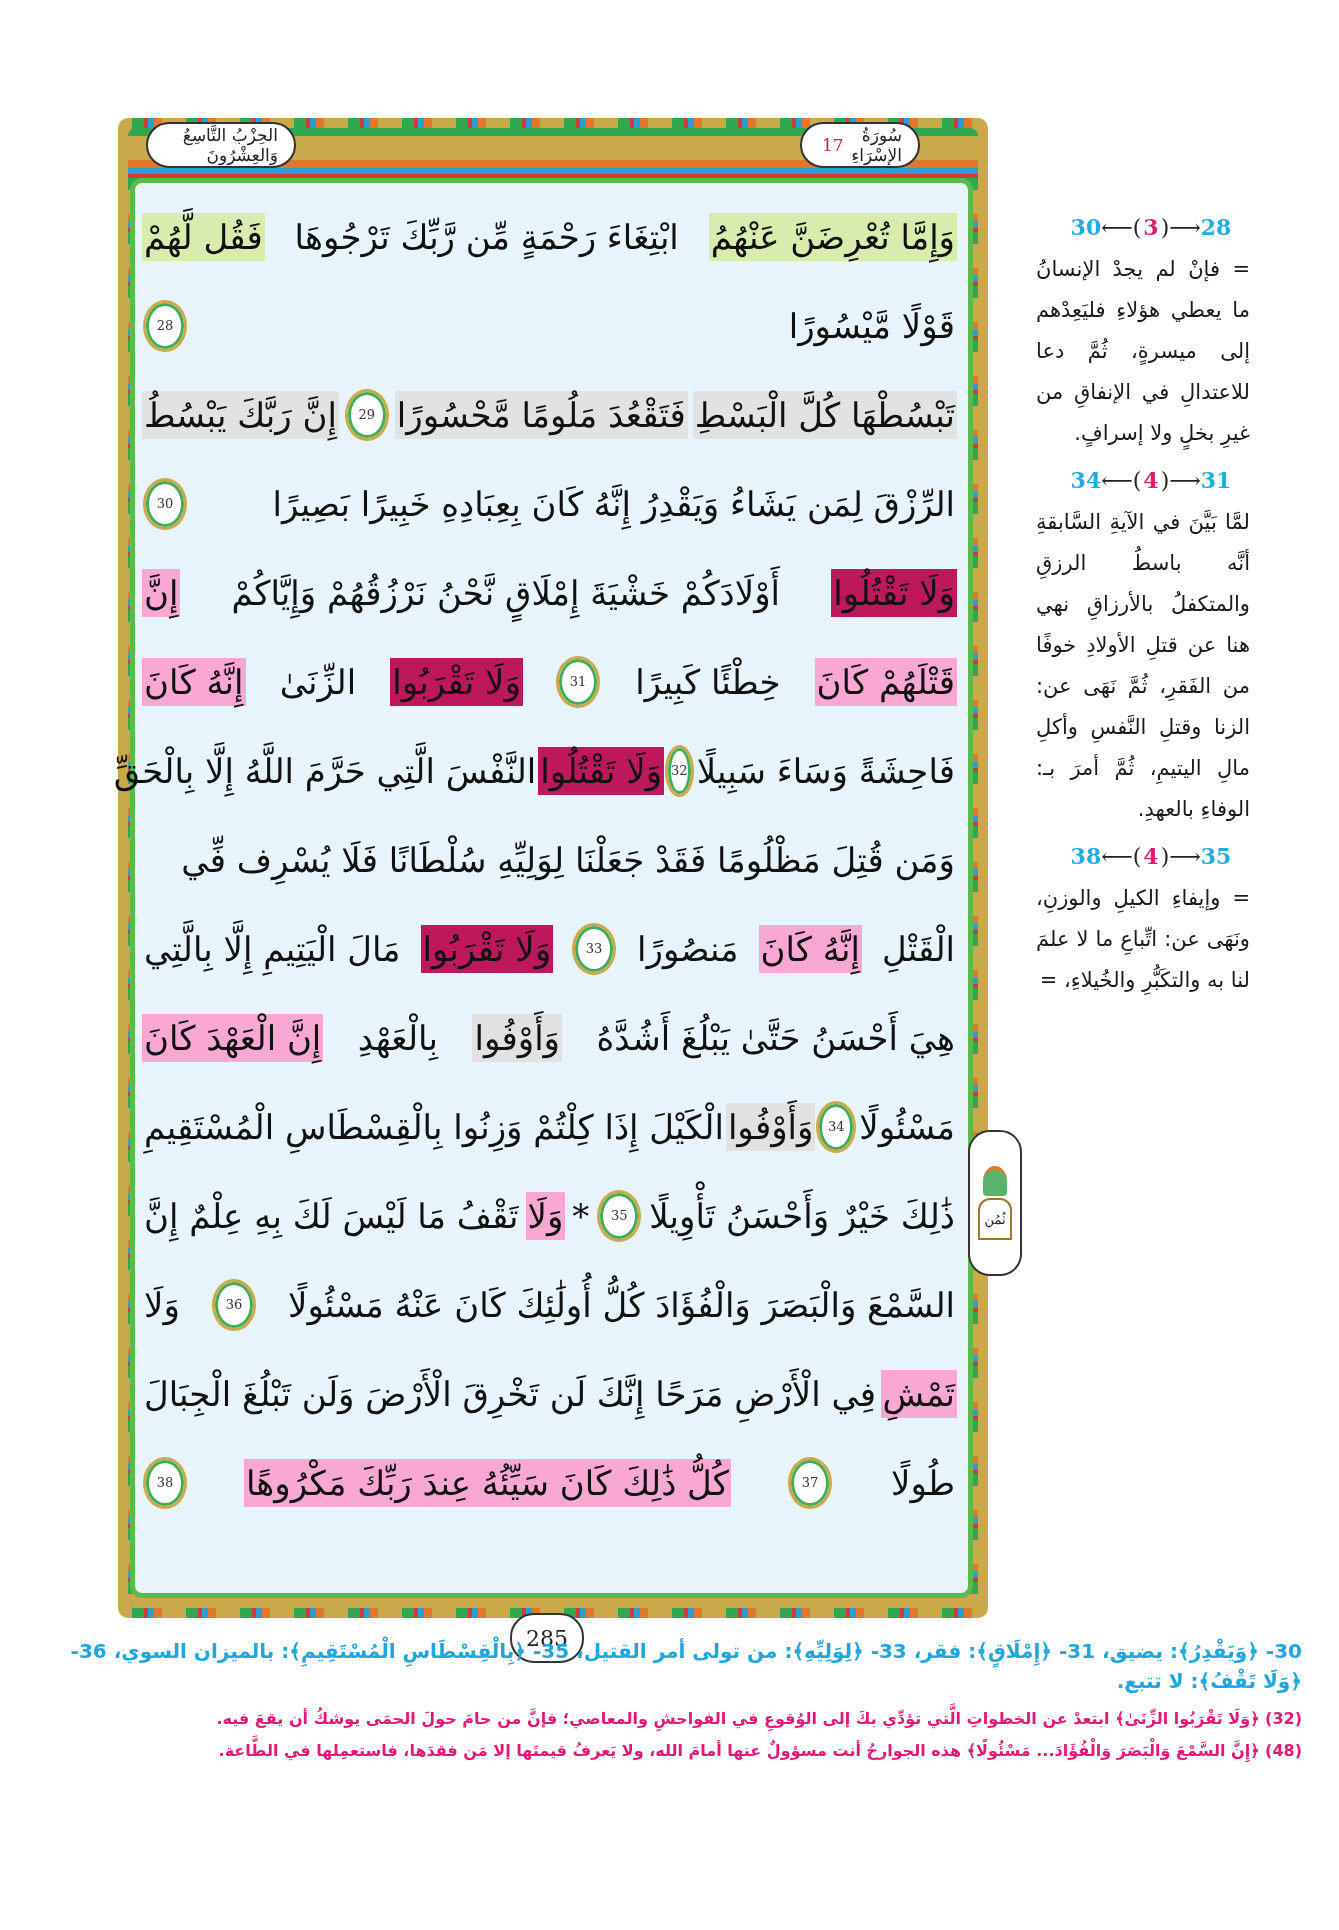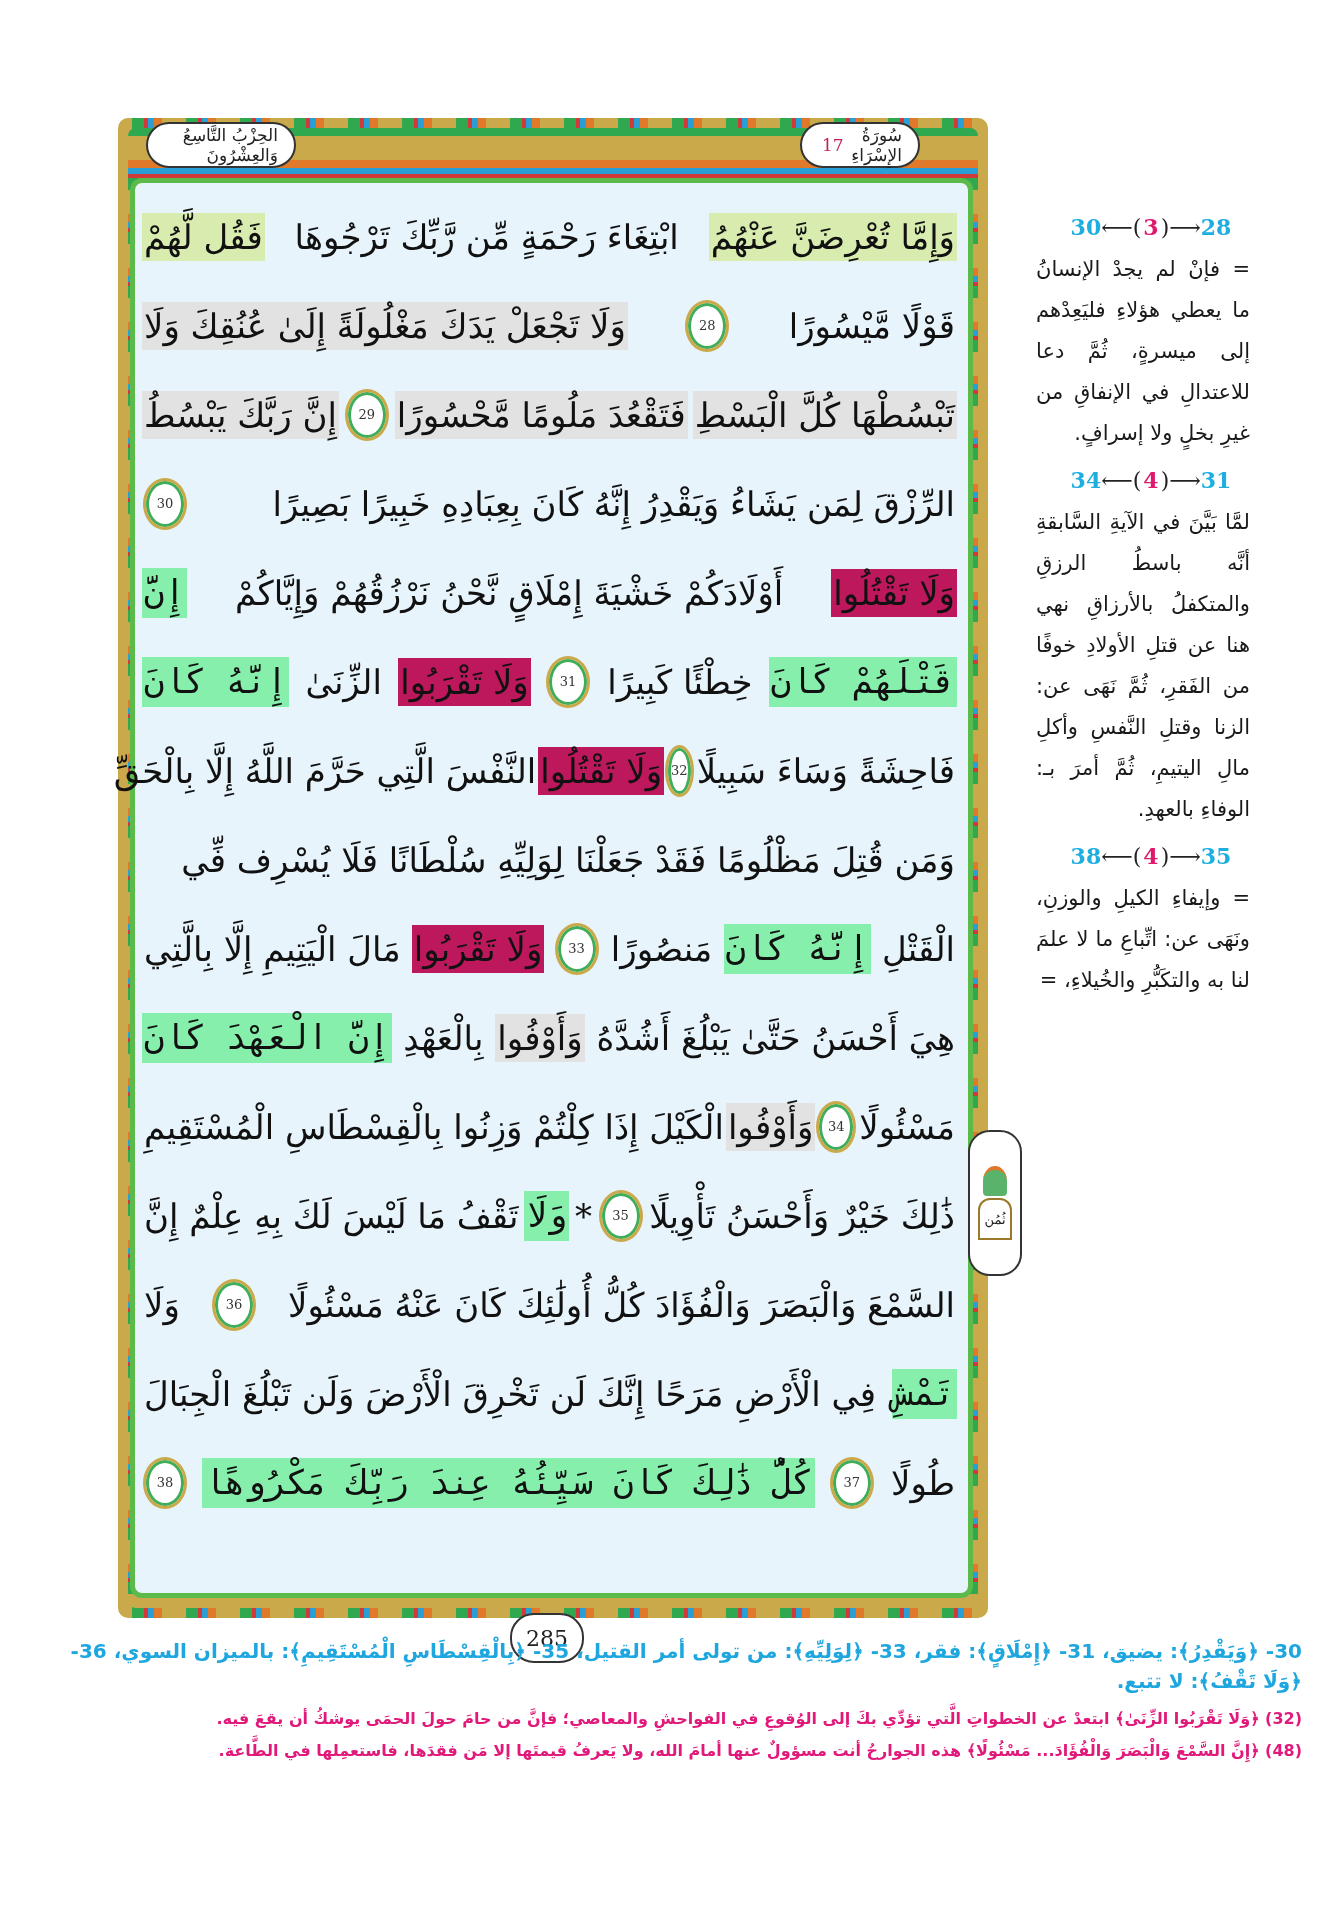--- a/index.html
+++ b/index.html
@@ -46,21 +46,21 @@
   .thumn-marker .orn { width: 24px; height: 26px; background: #5ab36a; border-radius: 50% 50% 4px 4px; border-top: 4px solid #e0782a; margin-bottom: 2px; }
   .thumn-marker .box { width: 30px; height: 38px; border: 2px solid #9a7a2a; border-radius: 12px 12px 0 0; display: flex; align-items: center; justify-content: center; font-family: "DejaVu Serif", serif; font-size: 13px; color: #222; }
 
   .verse-lines { position: absolute; left: 142px; top: 192px; width: 815px; direction: rtl; }
   .vline {
     height: 89px; display: flex; align-items: center; justify-content: space-between;
     font-family: "DejaVu Serif", serif; font-size: 34px; color: #111; white-space: nowrap;
   }
   .seg { padding: 4px 2px; }
   .hl-green { background: #d9ecb0; }
-  .hl-yellow { background: #86efac; font-family: Liberation Mono, monospace; }
+  .hl-yellow { background: #f9a8d4; }
   .hl-pink { background: #be185d; }
   .hl-gray { background: #e2e2e2; }
   .ayah-num {
     display: inline-flex; align-items: center; justify-content: center;
     width: 32px; height: 40px; border-radius: 50%;
     border: 3px solid #3fae5a; background: #fff; outline: 3px solid #c9a94a;
     font-family: "DejaVu Serif", serif; font-size: 13px; color: #333; margin: 0 4px; vertical-align: middle;
   }
 
   
@@ -95,21 +95,20 @@
 
 <div class="verse-lines" id="verse-lines">
     <div class="vline">
       <span class="seg hl-green">وَإِمَّا تُعْرِضَنَّ عَنْهُمُ</span>
       <span class="seg">ابْتِغَاءَ رَحْمَةٍ مِّن رَّبِّكَ تَرْجُوهَا</span>
       <span class="seg hl-green">فَقُل لَّهُمْ</span>
     </div>
     <div class="vline">
       <span class="seg">قَوْلًا مَّيْسُورًا</span>
       <span class="ayah-num">28</span>
-      <span class="seg hl-gray">وَلَا تَجْعَلْ يَدَكَ مَغْلُولَةً إِلَىٰ عُنُقِكَ وَلَا</span>
     </div>
     <div class="vline">
       <span class="seg hl-gray">تَبْسُطْهَا كُلَّ الْبَسْطِ</span>
       <span class="seg hl-gray">فَتَقْعُدَ مَلُومًا مَّحْسُورًا</span>
       <span class="ayah-num">29</span>
       <span class="seg hl-gray">إِنَّ رَبَّكَ يَبْسُطُ</span>
     </div>
     <div class="vline">
       <span class="seg">الرِّزْقَ لِمَن يَشَاءُ وَيَقْدِرُ إِنَّهُ كَانَ بِعِبَادِهِ خَبِيرًا بَصِيرًا</span>
       <span class="ayah-num">30</span>

